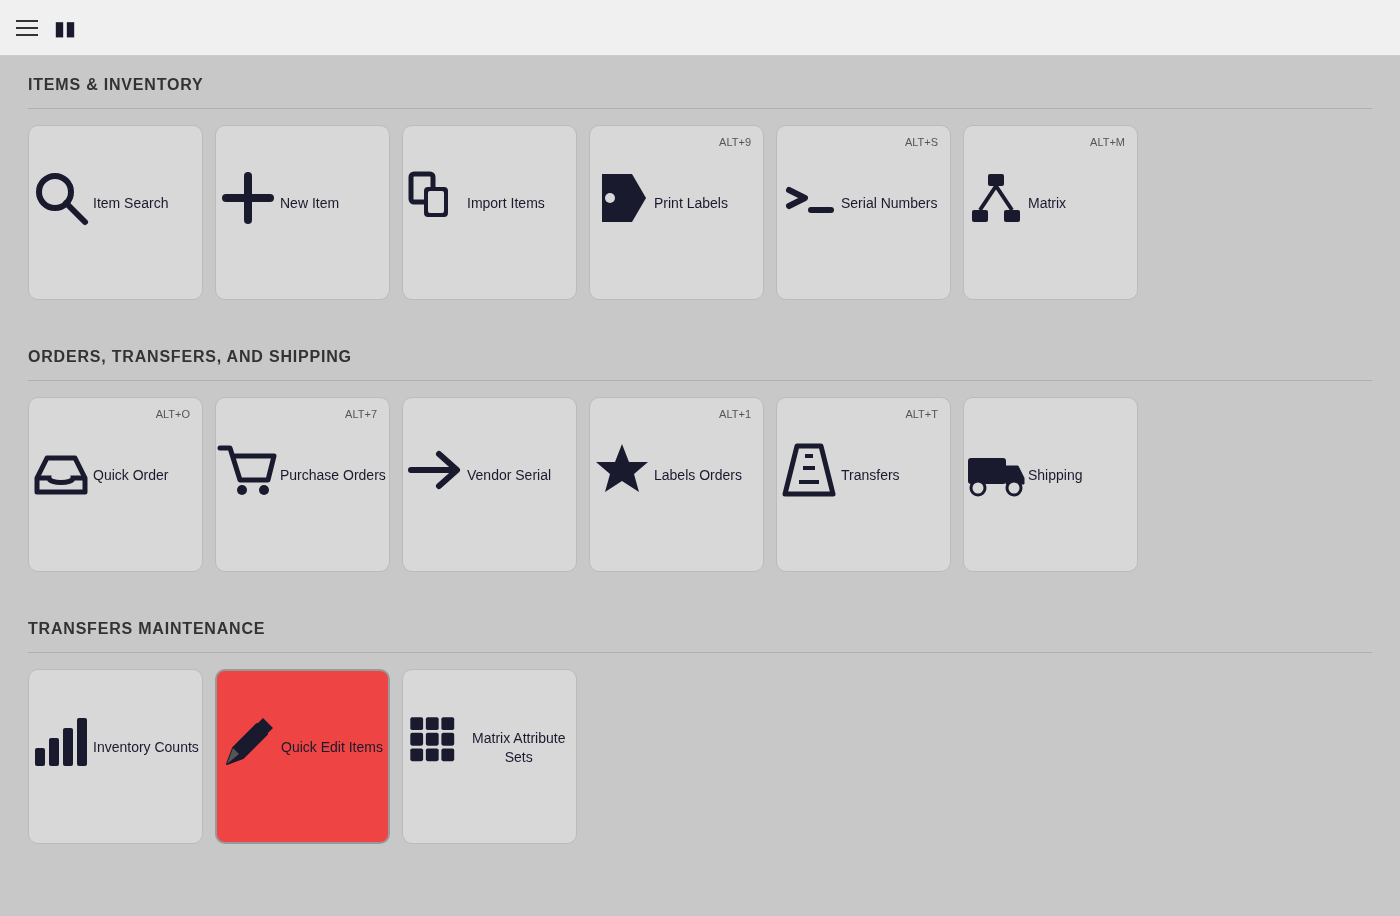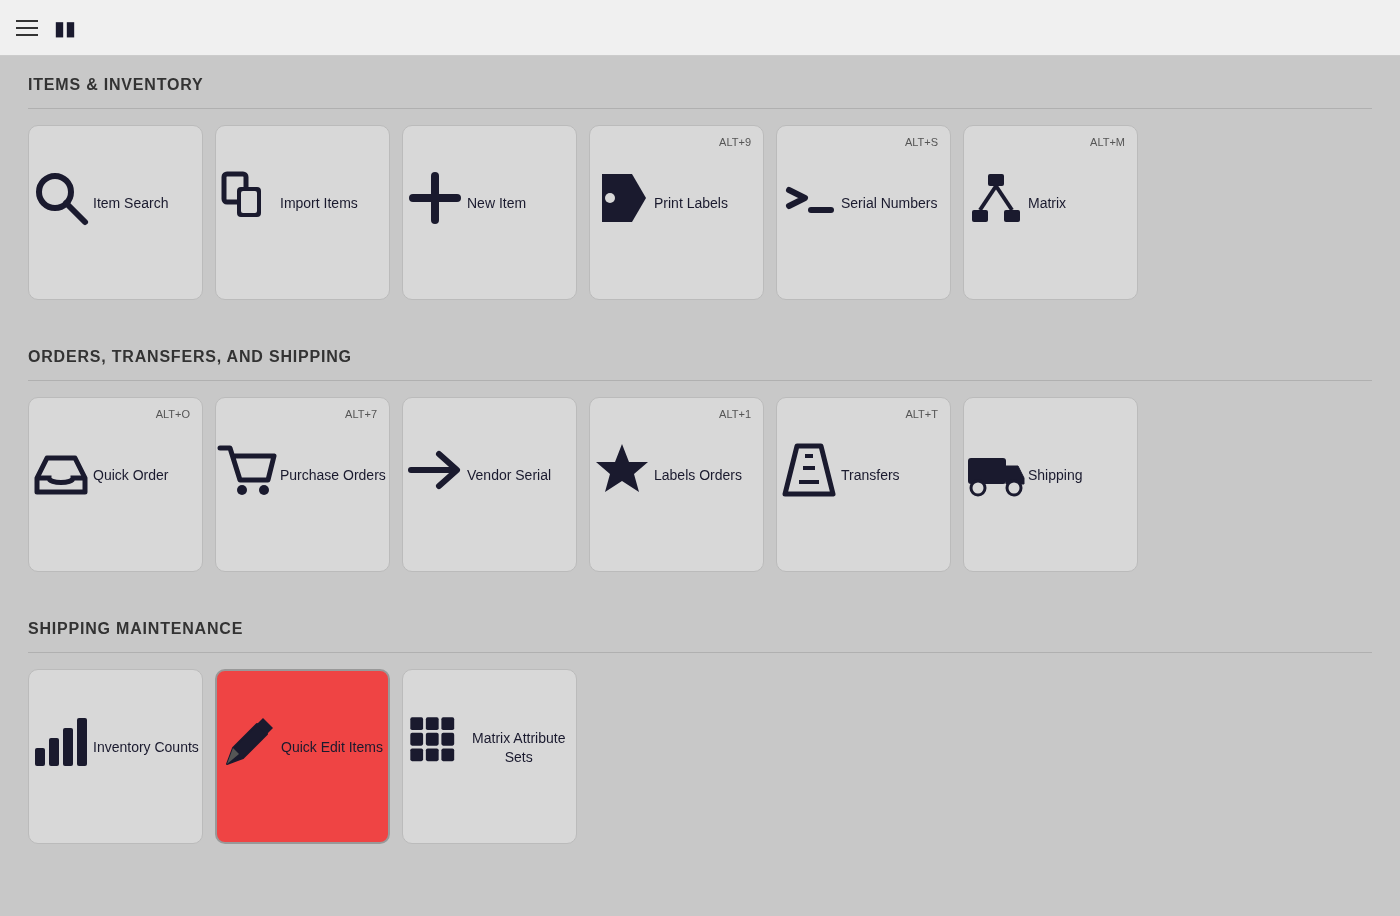--- a/index.html
+++ b/index.html
@@ -121,32 +121,32 @@
     <div class="grid">
       <div class="tile">
         <div class="tile-svg"><svg viewBox="0 0 64 64" fill="none" xmlns="http://www.w3.org/2000/svg">
       <circle cx="26" cy="26" r="16" stroke="#1a1a2e" stroke-width="6" fill="none"></circle>
       <line x1="37" y1="37" x2="56" y2="56" stroke="#1a1a2e" stroke-width="6" stroke-linecap="round"></line>
     </svg></div>
         <div class="tile-label">Item Search</div>
       </div>
       <div class="tile">
         <div class="tile-svg"><svg viewBox="0 0 64 64" xmlns="http://www.w3.org/2000/svg">
+      <line x1="32" y1="10" x2="32" y2="54" stroke="#1a1a2e" stroke-width="8" stroke-linecap="round"></line>
+      <line x1="10" y1="32" x2="54" y2="32" stroke="#1a1a2e" stroke-width="8" stroke-linecap="round"></line>
+    </svg></div>
+        <div class="tile-label">New Item</div>
+      </div>
+      <div class="tile">
+        <div class="tile-svg"><svg viewBox="0 0 64 64" xmlns="http://www.w3.org/2000/svg">
       <rect x="8" y="8" width="22" height="28" rx="3" fill="none" stroke="#1a1a2e" stroke-width="5"></rect>
       <rect x="22" y="22" width="22" height="28" rx="3" fill="#1a1a2e" stroke="#1a1a2e" stroke-width="2"></rect>
       <rect x="25" y="25" width="16" height="22" rx="2" fill="#d8d8d8"></rect>
     </svg></div>
         <div class="tile-label">Import Items</div>
-      </div>
-      <div class="tile">
-        <div class="tile-svg"><svg viewBox="0 0 64 64" xmlns="http://www.w3.org/2000/svg">
-      <line x1="32" y1="10" x2="32" y2="54" stroke="#1a1a2e" stroke-width="8" stroke-linecap="round"></line>
-      <line x1="10" y1="32" x2="54" y2="32" stroke="#1a1a2e" stroke-width="8" stroke-linecap="round"></line>
-    </svg></div>
-        <div class="tile-label">New Item</div>
       </div>
       <div class="tile">
         <span class="tile-shortcut">ALT+9</span>
         <div class="tile-svg"><svg viewBox="0 0 64 64" xmlns="http://www.w3.org/2000/svg">
       <path d="M12 8 L42 8 L56 32 L42 56 L12 56 Z" fill="#1a1a2e" rx="4"></path>
       <circle cx="20" cy="32" r="5" fill="#d8d8d8"></circle>
     </svg></div>
         <div class="tile-label">Print Labels</div>
       </div>
       <div class="tile">
@@ -218,21 +218,21 @@
         <div class="tile-svg"><svg viewBox="0 0 64 64" xmlns="http://www.w3.org/2000/svg">
       <rect x="4" y="20" width="38" height="26" rx="3" fill="#1a1a2e"></rect>
       <path d="M42 28 L54 28 L60 40 L60 46 L42 46 Z" fill="#1a1a2e" stroke="#1a1a2e" stroke-width="1"></path>
       <circle cx="14" cy="50" r="7" fill="#d8d8d8" stroke="#1a1a2e" stroke-width="3"></circle>
       <circle cx="50" cy="50" r="7" fill="#d8d8d8" stroke="#1a1a2e" stroke-width="3"></circle>
     </svg></div>
         <div class="tile-label">Shipping</div>
       </div>
     </div>
     <div style="height: 16px;"></div>
-    <div class="section-title">SHIPPING MAINTENANCE</div>
+    <div class="section-title">TRANSFERS MAINTENANCE</div>
     <hr class="section-divider">
     <div class="grid">
       <div class="tile">
         <div class="tile-svg"><svg viewBox="0 0 64 64" xmlns="http://www.w3.org/2000/svg">
       <rect x="6" y="38" width="10" height="18" rx="2" fill="#1a1a2e"></rect>
       <rect x="20" y="28" width="10" height="28" rx="2" fill="#1a1a2e"></rect>
       <rect x="34" y="18" width="10" height="38" rx="2" fill="#1a1a2e"></rect>
       <rect x="48" y="8" width="10" height="48" rx="2" fill="#1a1a2e"></rect>
     </svg></div>
         <div class="tile-label">Inventory Counts</div>

